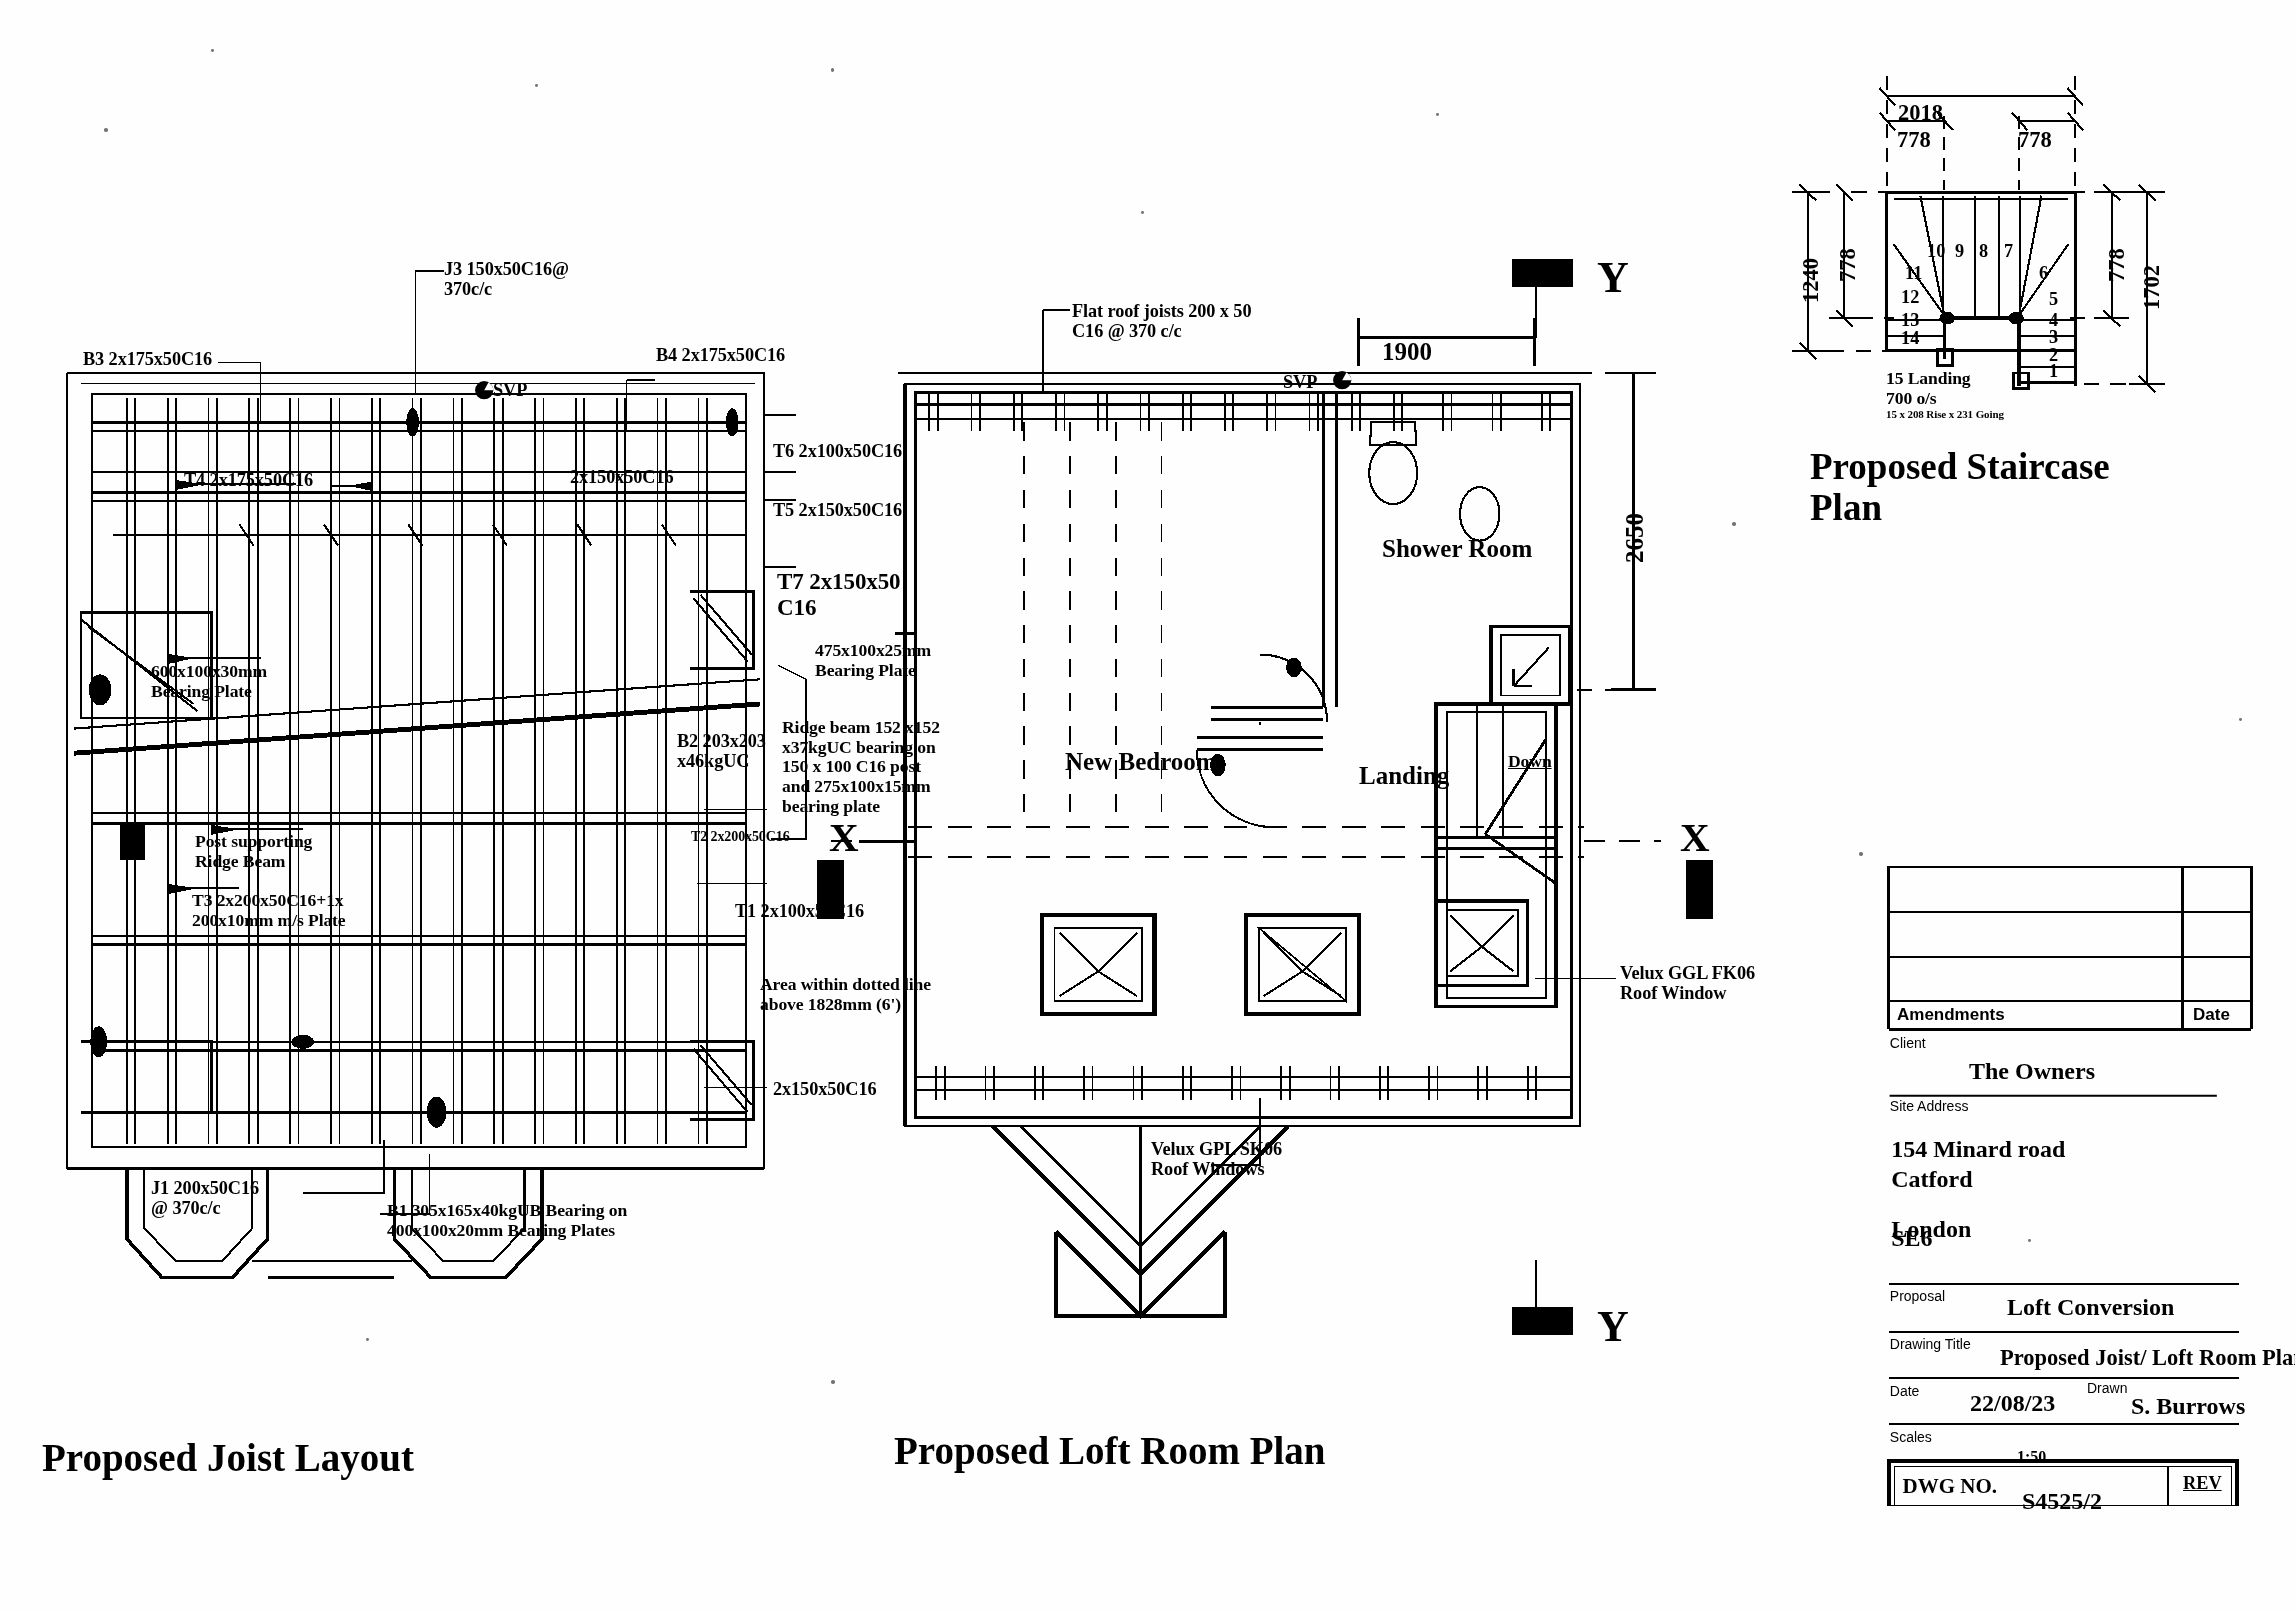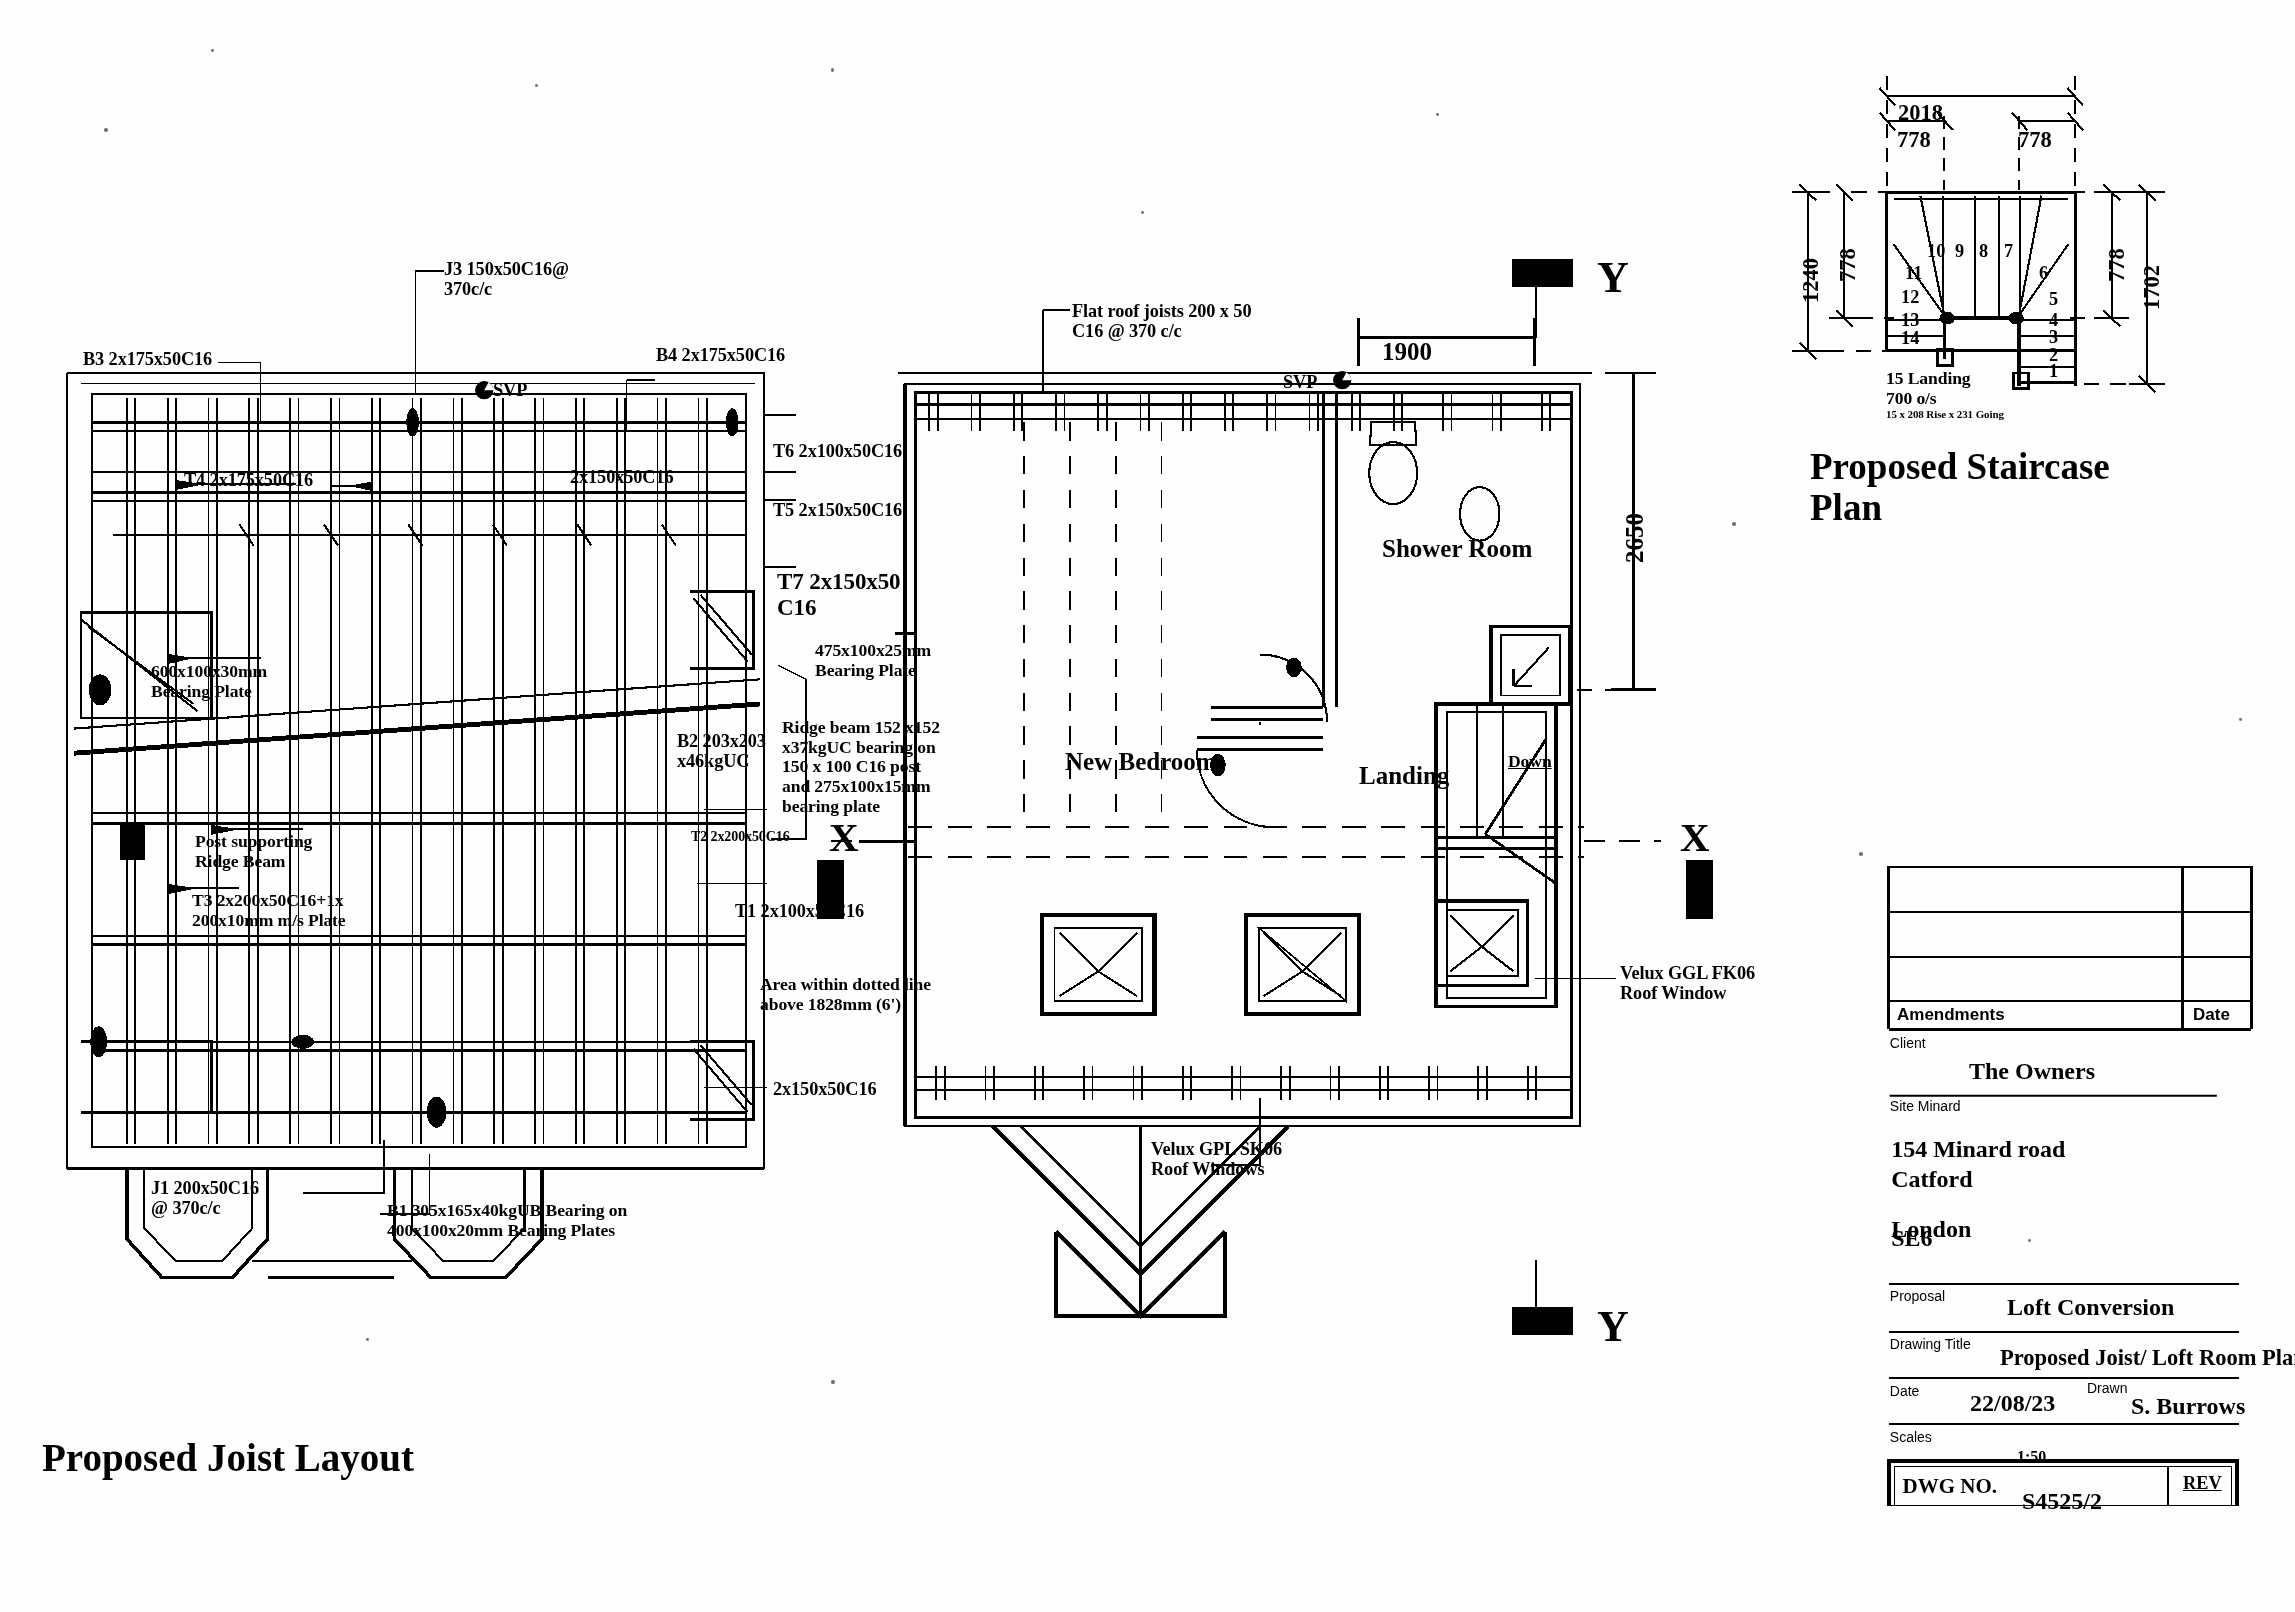--- a/index.html
+++ b/index.html
@@ -532,21 +532,21 @@
     </svg>
     <div class="tbtxt" style="left:10px;top:139px;font-size:17px;font-weight:bold;">Amendments</div>
     <div class="tbtxt" style="left:306px;top:139px;font-size:17px;font-weight:bold;">Date</div>
 
     <div class="tbtxt" style="left:2.8px;top:169px;font-size:14px;">Client</div>
     <div class="tbval" style="left:82px;top:192px;font-size:24px;">The Owners</div>
     <svg width="366" height="5.6" style="left:0;top:227px;" viewBox="0 0 520 8">
       <path d="M2,4 L470,4" stroke="#000" stroke-width="3"></path>
     </svg>
 
-    <div class="tbtxt" style="left:2.8px;top:232px;font-size:14px;">Site Minard</div>
+    <div class="tbtxt" style="left:2.8px;top:232px;font-size:14px;">Site Address</div>
     <div class="tbval" style="left:4.2px;top:270px;font-size:24px;">154 Minard road</div>
     <div class="tbval" style="left:4.2px;top:300px;font-size:24px;">Catford</div>
     <div class="tbval" style="left:4.2px;top:350px;font-size:24px;">London</div>
     <div class="tbval" style="left:4.2px;top:359px;font-size:24px;">SE6</div>
 
     <svg width="366" height="225" style="left:0;top:415px;" viewBox="0 0 520 320">
       <g stroke="#000" fill="none" shape-rendering="crispEdges">
         <path d="M2,4 L500,4" stroke-width="3"></path>
         <path d="M2,72 L500,72" stroke-width="3"></path>
         <path d="M2,138 L500,138" stroke-width="3"></path>
@@ -571,20 +571,21 @@
     <div class="tbtxt" style="left:2.8px;top:563px;font-size:14px;">Scales</div>
     <div class="tbval" style="left:130px;top:582px;font-size:16px;">1:50</div>
 
     <div class="tbval" style="left:15.5px;top:608px;font-size:21px;">DWG NO.</div>
     <div class="tbval" style="left:135px;top:622px;font-size:24px;">S4525/2</div>
     <div class="tbval" style="left:296px;top:607px;font-size:18.3px;text-decoration:underline;">REV</div>
     <div class="tbval" style="left:296px;top:632px;font-size:18.3px;"></div>
   </div>
 
   <div class="ttl" style="left:42px;top:1435px;font-size:39px;">Proposed Joist Layout</div>
+  <div class="ttl" style="left:894px;top:1428px;font-size:39px;">Proposed Loft Room Plan</div>
 
   <div class="speck" style="left:104px;top:128px;width:3.5px;height:3.5px;"></div>
   <div class="speck" style="left:535px;top:84px;width:2.8px;height:2.8px;"></div>
   <div class="speck" style="left:831px;top:68px;width:2.8px;height:3.5px;"></div>
   <div class="speck" style="left:1436px;top:113px;width:2.8px;height:2.8px;"></div>
   <div class="speck" style="left:1732px;top:522px;width:3.5px;height:3.5px;"></div>
   <div class="speck" style="left:366px;top:1338px;width:2.8px;height:2.8px;"></div>
   <div class="speck" style="left:831px;top:1380px;width:3.5px;height:3.5px;"></div>
   <div class="speck" style="left:1859px;top:852px;width:3.5px;height:3.5px;"></div>
   <div class="speck" style="left:2239px;top:718px;width:2.8px;height:2.8px;"></div>

